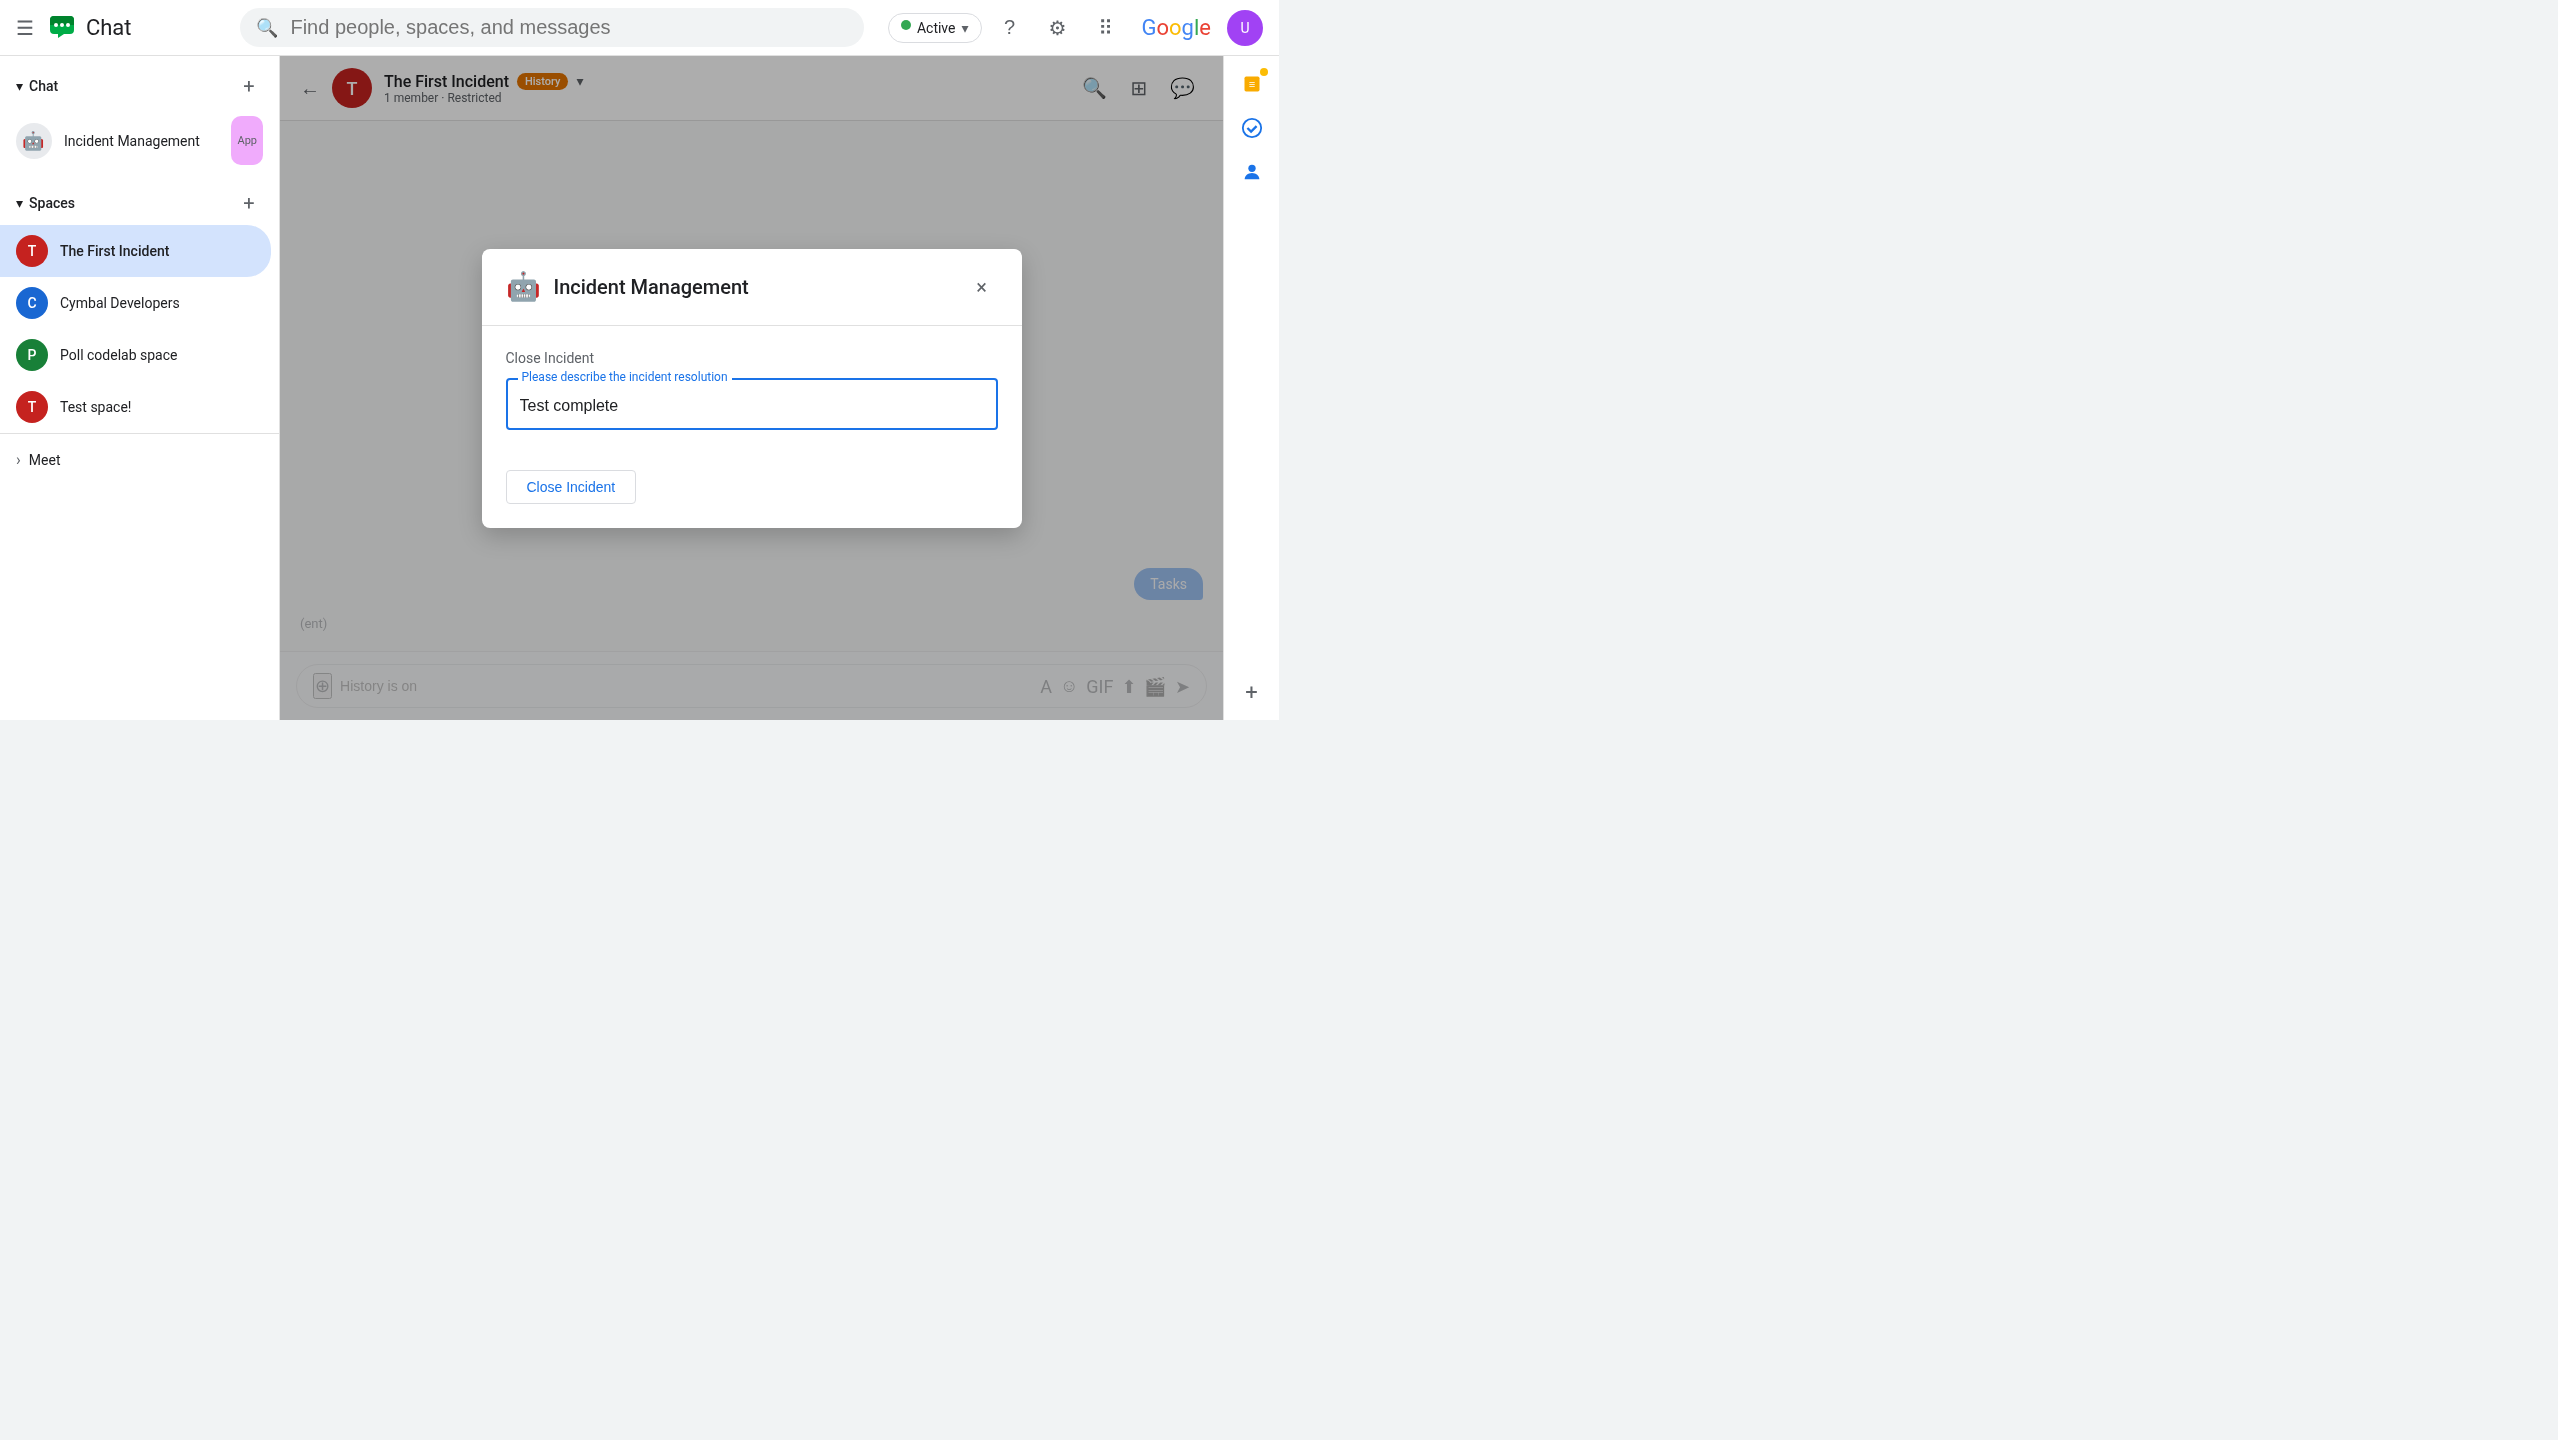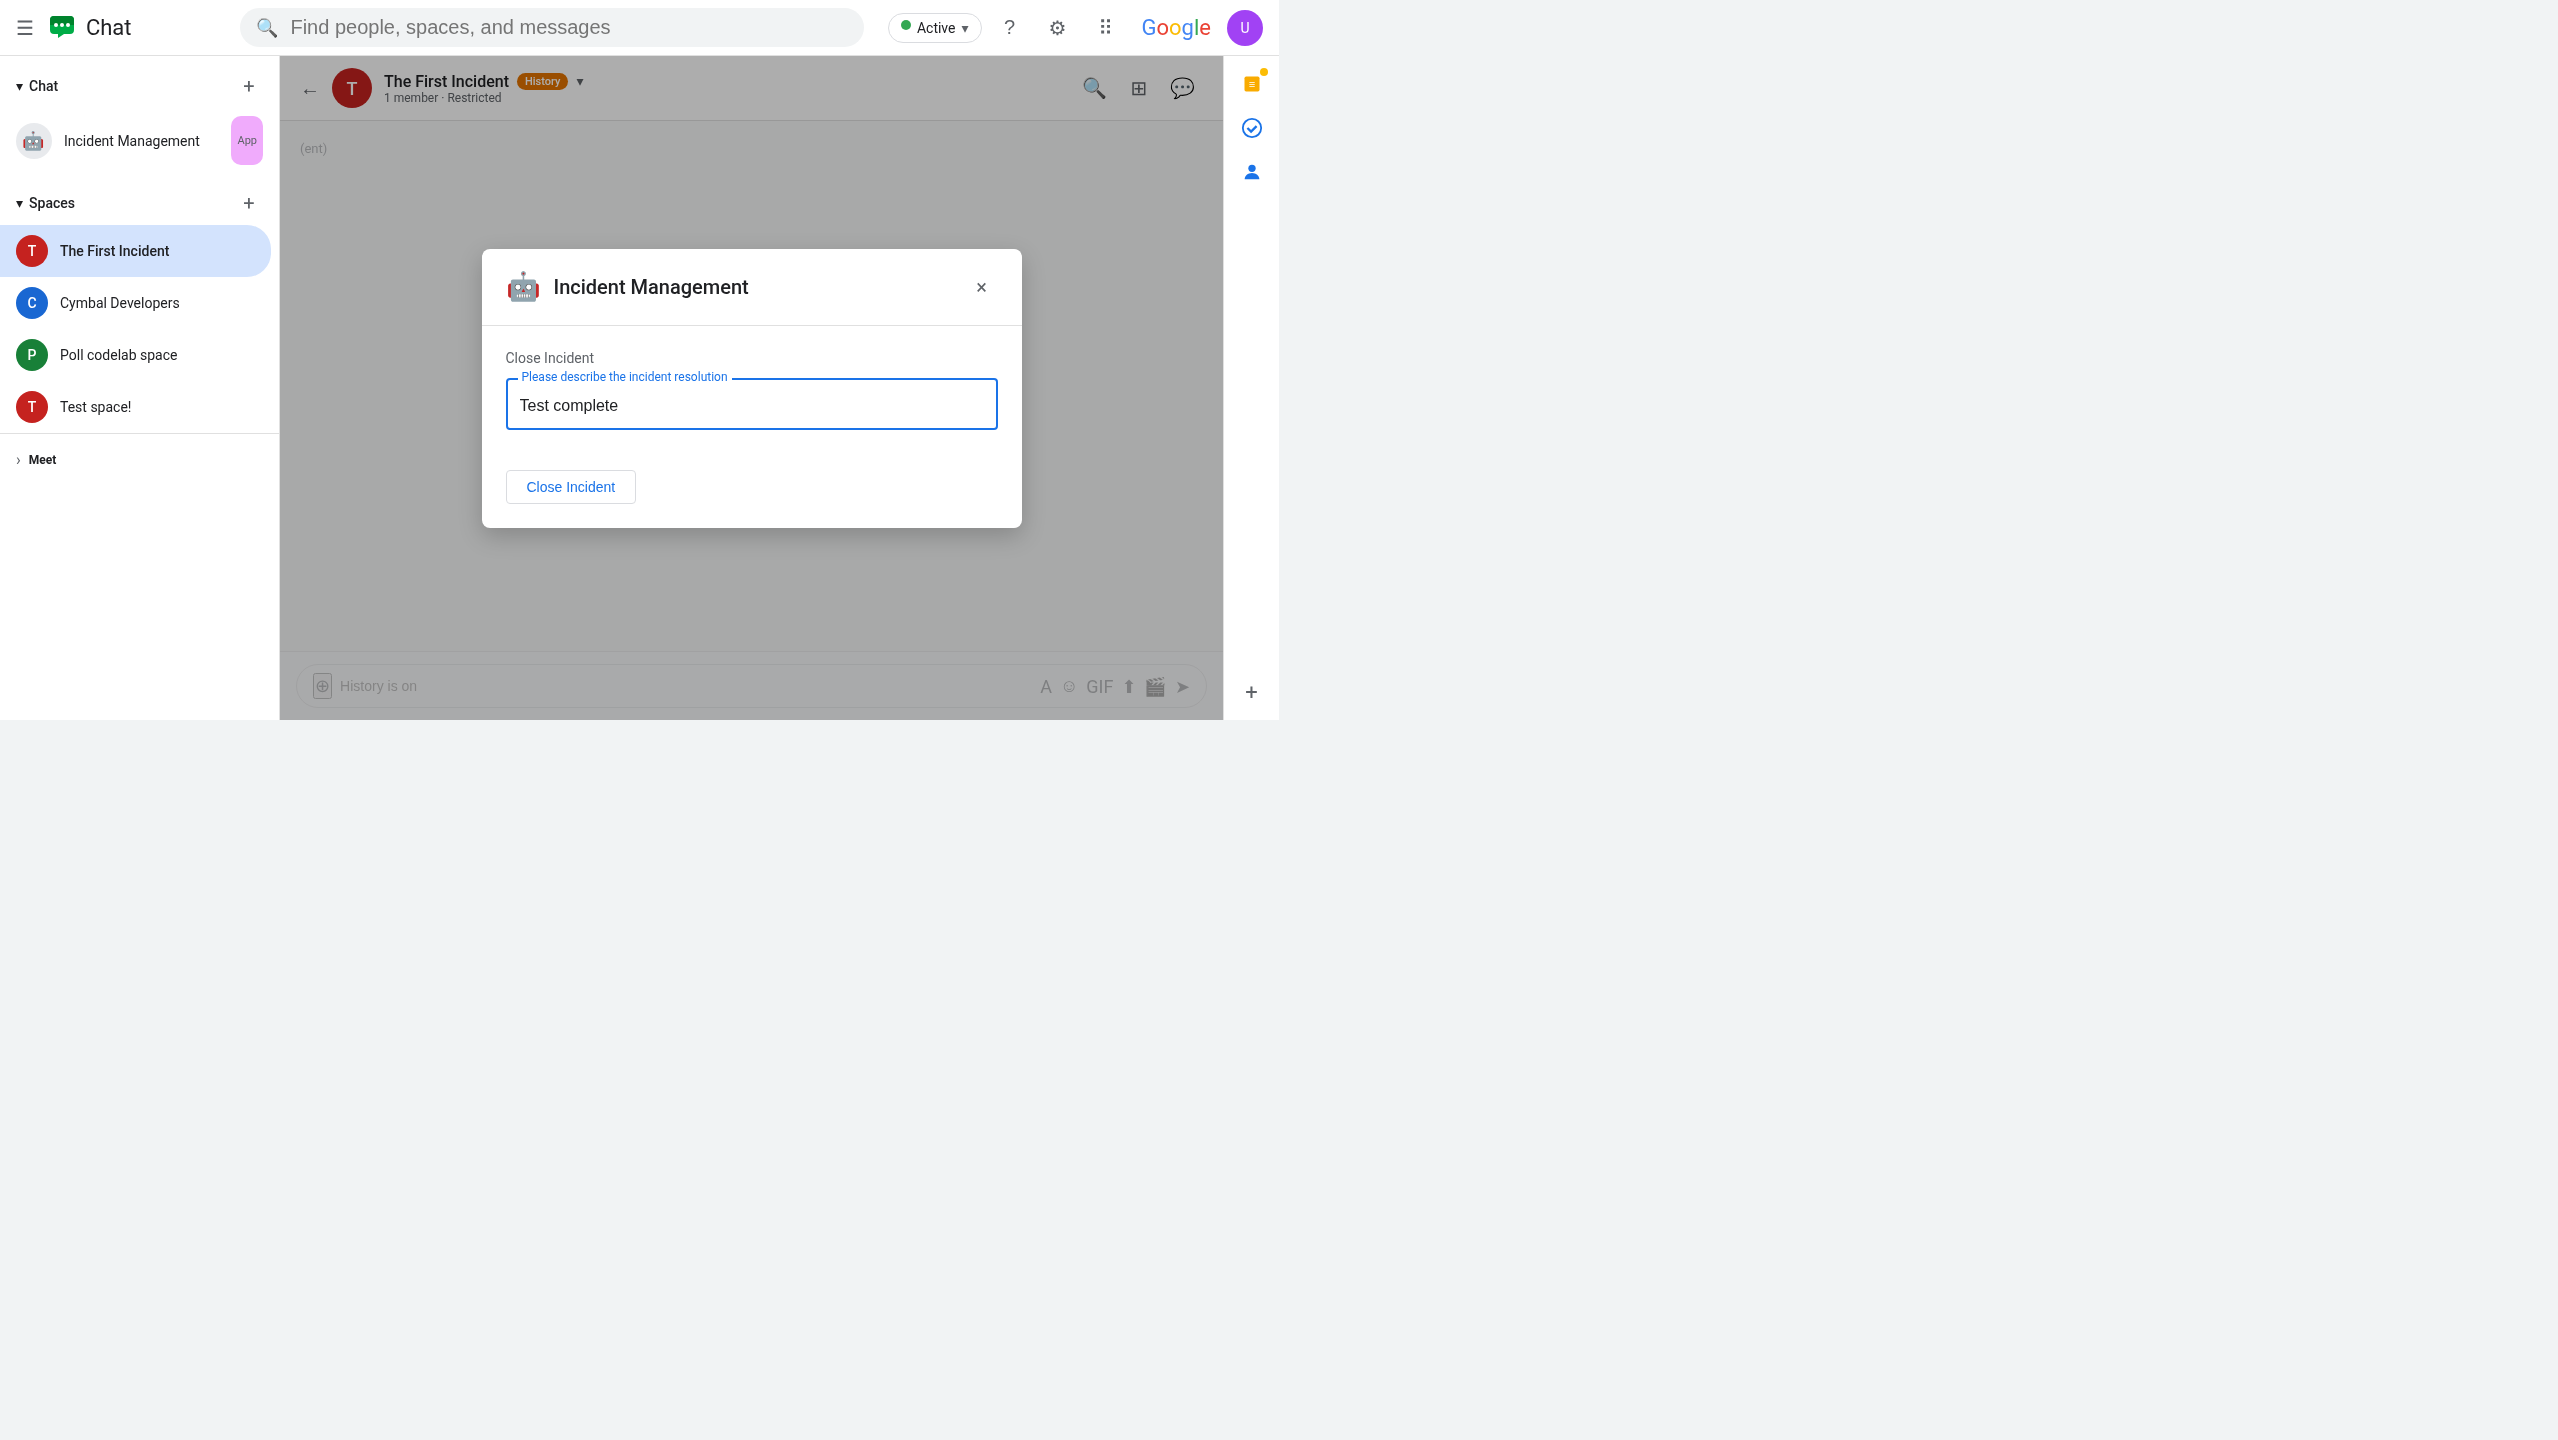--- a/index.html
+++ b/index.html
@@ -232,23 +232,23 @@
       font-size: 14px;
       font-weight: 500;
     }
     .space-name {
       font-size: 14px;
       color: #202124;
       font-weight: 400;
     }
     .space-item.active .space-name { font-weight: 500; }
     .meet-title {
-      font-size: 12px;
-      color: #202124;
-      font-weight: 700;
+      font-size: 14px;
+      color: #202124;
+      font-weight: 400;
     }
 
     
     .content-area {
       flex: 1;
       display: flex;
       flex-direction: column;
       background: #f8f9fa;
       position: relative;
     }
@@ -595,20 +595,23 @@
       </div>
       <div class="chat-header-actions">
         <button class="icon-btn">🔍</button>
         <button class="icon-btn">⊞</button>
         <button class="icon-btn">💬</button>
       </div>
     </div>
 
     <div class="chat-content" style="opacity:0.4;">
 
+      <div style="text-align:right; margin-top:auto;">
+        <span style="background:#1a73e8; color:white; padding:8px 16px; border-radius:18px 18px 4px 18px; display:inline-block; font-size:14px;">Tasks</span>
+      </div>
       <div style="color:#5f6368; font-size:13px;">(ent)</div>
     </div>
 
     <div class="message-input-area" style="opacity:0.4;">
       <div class="message-input-inner">
         <button class="input-icon-btn">⊕</button>
         <input type="text" placeholder="History is on" style="">
         <span class="input-icon-btn">A</span>
         <span class="input-icon-btn">☺</span>
         <span class="input-icon-btn">GIF</span>

